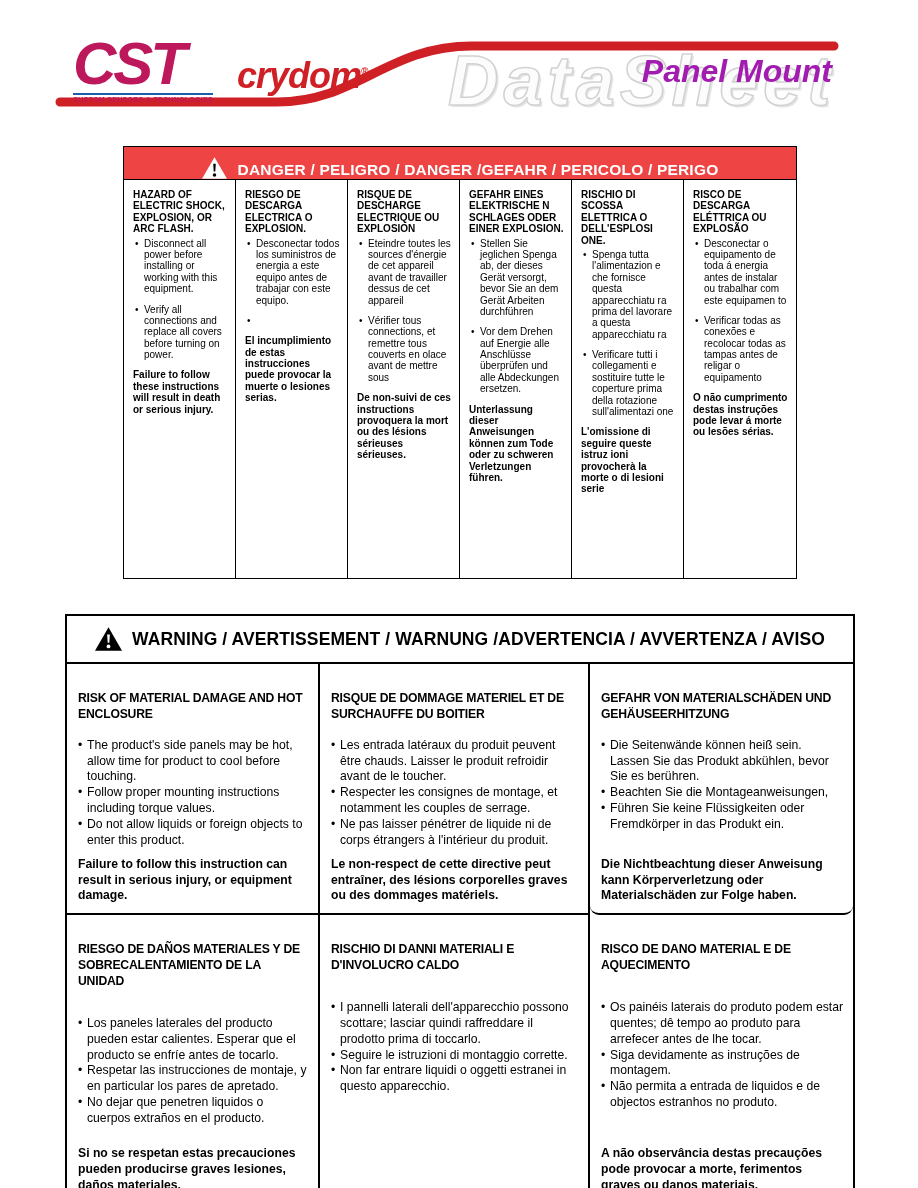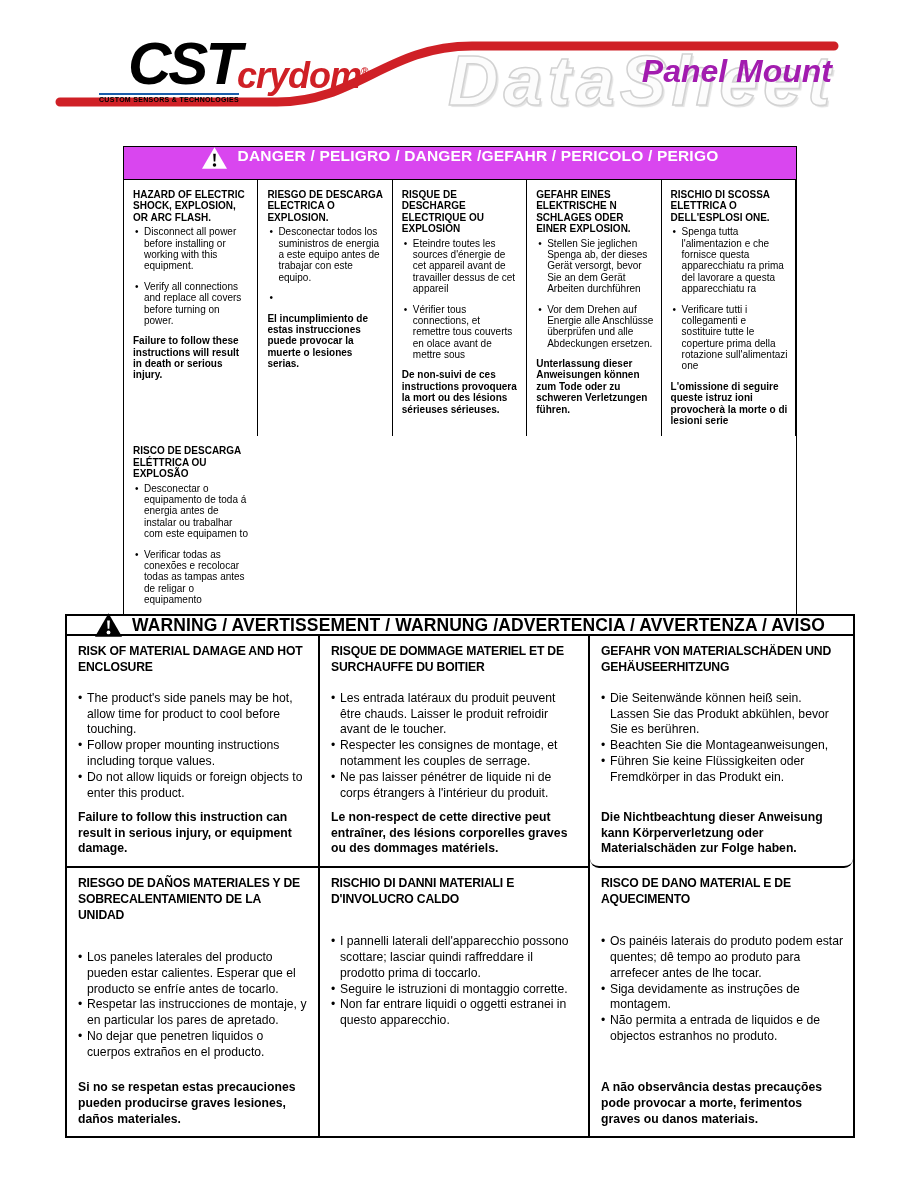--- a/index.html
+++ b/index.html
@@ -6,50 +6,50 @@
   html,body { background:#fff; }
   body { width:918px; height:1188px; font-family:"Liberation Sans", sans-serif; color:#000; }
   .page { position:relative; width:918px; height:1188px; background:#fff; overflow:hidden; }
 
   
   .masthead { position:absolute; left:0; top:0; width:918px; height:135px; }
   .watermark { position:absolute; left:448px; top:46px; z-index:1;
     font-size:70px; font-weight:bold; font-style:italic; letter-spacing:5px;
     color:#fcfcfc; -webkit-text-stroke:1.5px #d2d2d2; text-shadow:2px 2px 1px #e3e3e3; line-height:1; }
   .swoosh { position:absolute; left:52px; top:36px; z-index:2; }
-  .cst-block { position:absolute; left:99px; top:36px; z-index:3; color:#000000;text-align:right; }
+  .cst-block { position:absolute; left:73px; top:36px; z-index:3; color:#be185d; }
   .cst-text { font-size:60px; font-weight:bold; font-style:italic; letter-spacing:-3px; line-height:0.92; }
   .cst-tagline { font-size:7px; font-weight:bold; letter-spacing:0.3px; margin-top:2px; border-top:2px solid #1a5dab; padding-top:1px; }
   .crydom { position:absolute; left:237px; top:58px; z-index:3;
     font-size:36px; font-weight:bold; font-style:italic; color:#cf2026; letter-spacing:-1px; line-height:1; }
   .crydom sup { font-size:10px; vertical-align:super; }
   .panel-title { position:absolute; right:86px; top:55px; z-index:4;
     font-size:32px; font-weight:bold; font-style:italic; color:#a21caf; line-height:1; }
 
   
   .danger { position:absolute; left:123px; top:146px; width:674px; border:1px solid #000; z-index:5; background:#fff; }
-  .danger-head { background:#d946ef; color:#fff; height:33px; display:flex; align-items:flex-start; justify-content:center;
+  .danger-head { background:#ef4444; color:#fff; height:33px; display:flex; align-items:flex-end; justify-content:center;
     gap:11px; font-weight:bold; font-size:15.5px; letter-spacing:0.2px; border-bottom:1px solid #000; }
-  .danger-body { display:grid; grid-template-columns:repeat(5,1fr); min-height:398px; }
+  .danger-body { display:grid; grid-template-columns:repeat(6,1fr); min-height:398px; }
   .d-col { border-right:1px solid #000; padding:9px 7px 10px 9px; font-size:10px; line-height:1.14; }
   .d-col:last-child { border-right:none; }
   .d-heading { font-weight:bold; margin-bottom:3px; }
   .bullets { margin-top:2px; }
   .bullet { display:flex; }
   .bullets .bullet + .bullet { margin-top:9px; }
   .b-dot { flex:none; width:11px; padding-left:2px; }
   .b-txt { flex:1; }
   .d-footer { font-weight:bold; margin-top:9px; }
 
   
   .warning { position:absolute; left:65px; top:614px; width:790px; border:2px solid #000; z-index:5; background:#fff; }
-  .warning-head { height:20px; display:flex; align-items:center; justify-content:center; gap:10px;
+  .warning-head { height:48px; display:flex; align-items:center; justify-content:center; gap:10px;
     font-weight:bold; font-size:17.5px; letter-spacing:0.1px; border-bottom:2px solid #000; }
   .warning-body { display:grid; grid-template-columns:253px 270px 1fr; grid-auto-rows:minmax(186px,auto); }
-  .w-cell { border-right:2px solid #000; border-bottom:2px solid #000; padding:8px 9px 9px 11px;
+  .w-cell { border-right:2px solid #000; border-bottom:2px solid #000; padding:27px 9px 9px 11px;
     font-size:12.2px; line-height:1.3; display:flex; flex-direction:column; }
   .w-cell:nth-child(3n) { border-right:none;border-radius:9px; }
   .w-cell:nth-last-child(-n+3) { border-bottom:none;gap:11px; }
   .w-heading { font-weight:bold; margin-bottom:13px; letter-spacing:-0.2px; }
   .w-cell .bullet + .bullet { margin-top:0; }
   .w-cell .b-dot { width:9px; padding-left:0; }
   .w-footer { font-weight:bold; margin-top:auto; padding-top:8px; }
 
   .tri { display:inline-block; }
 </style>

